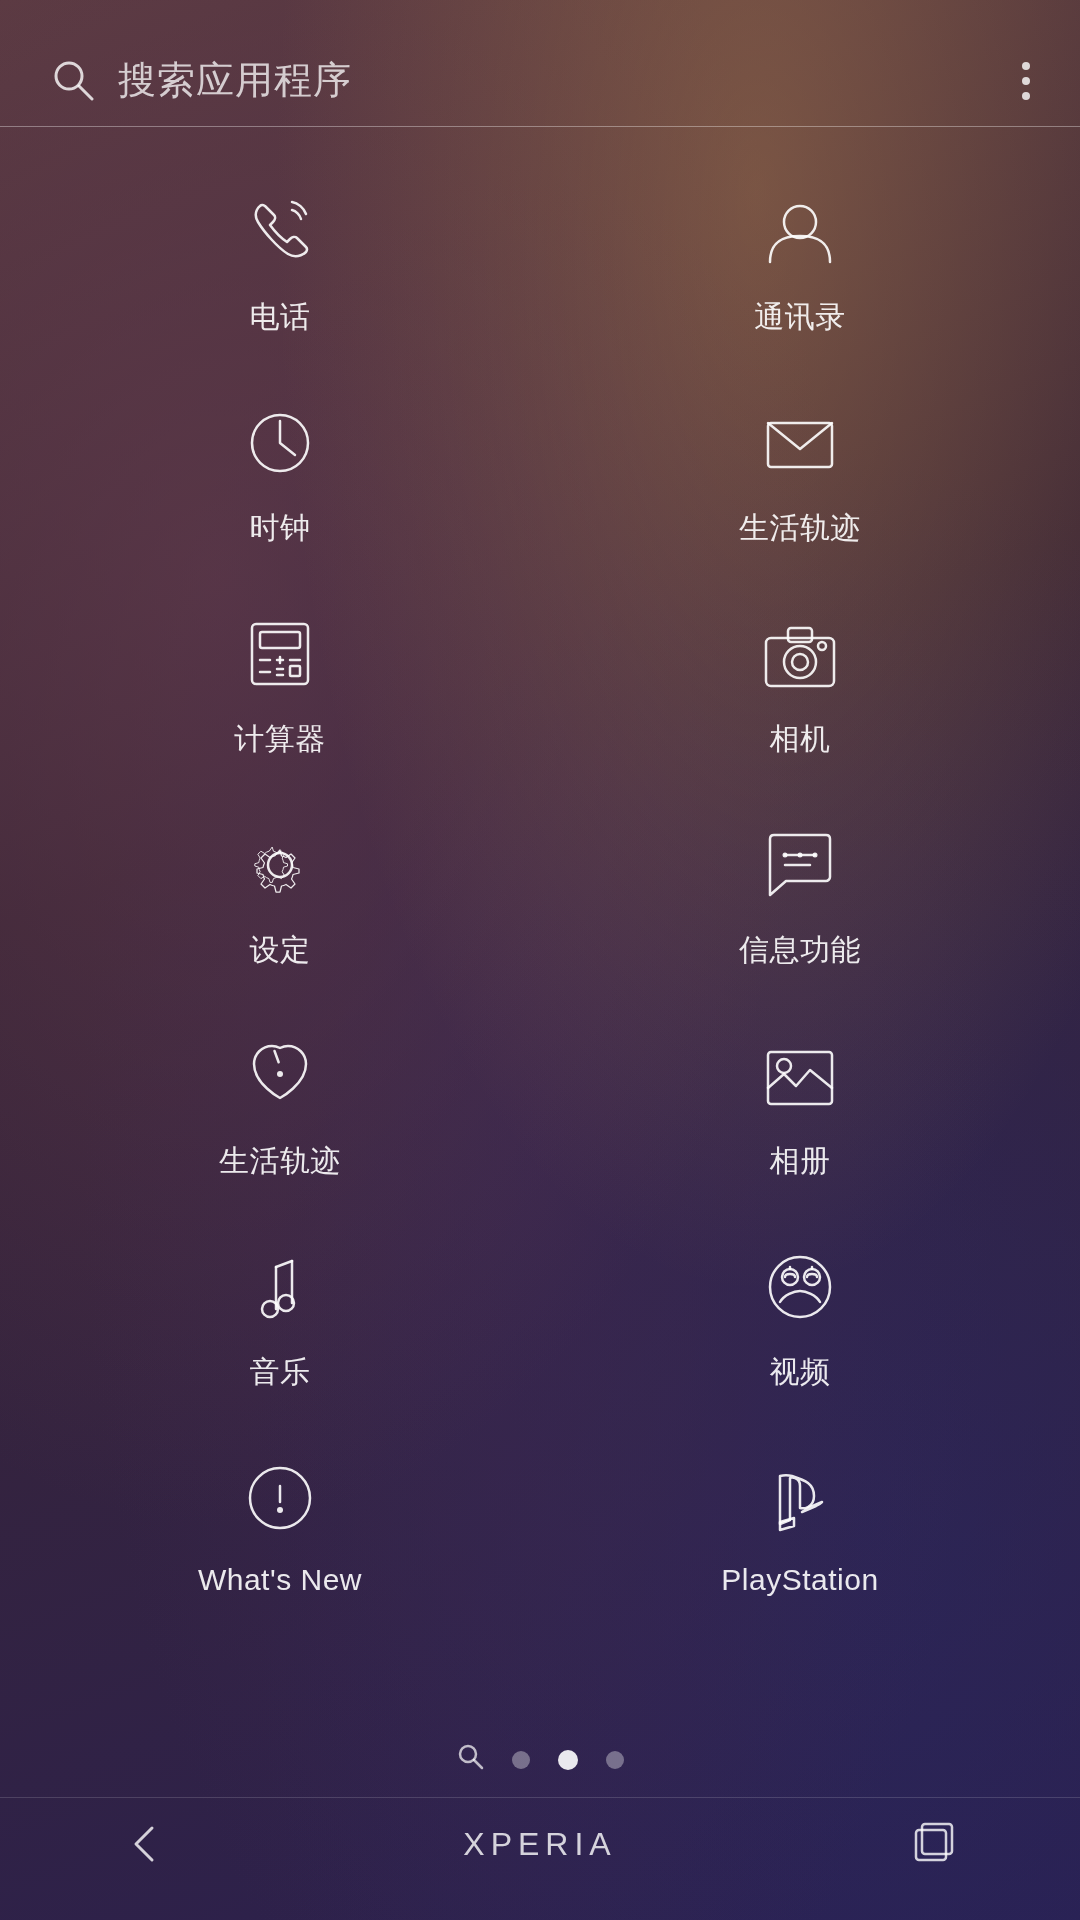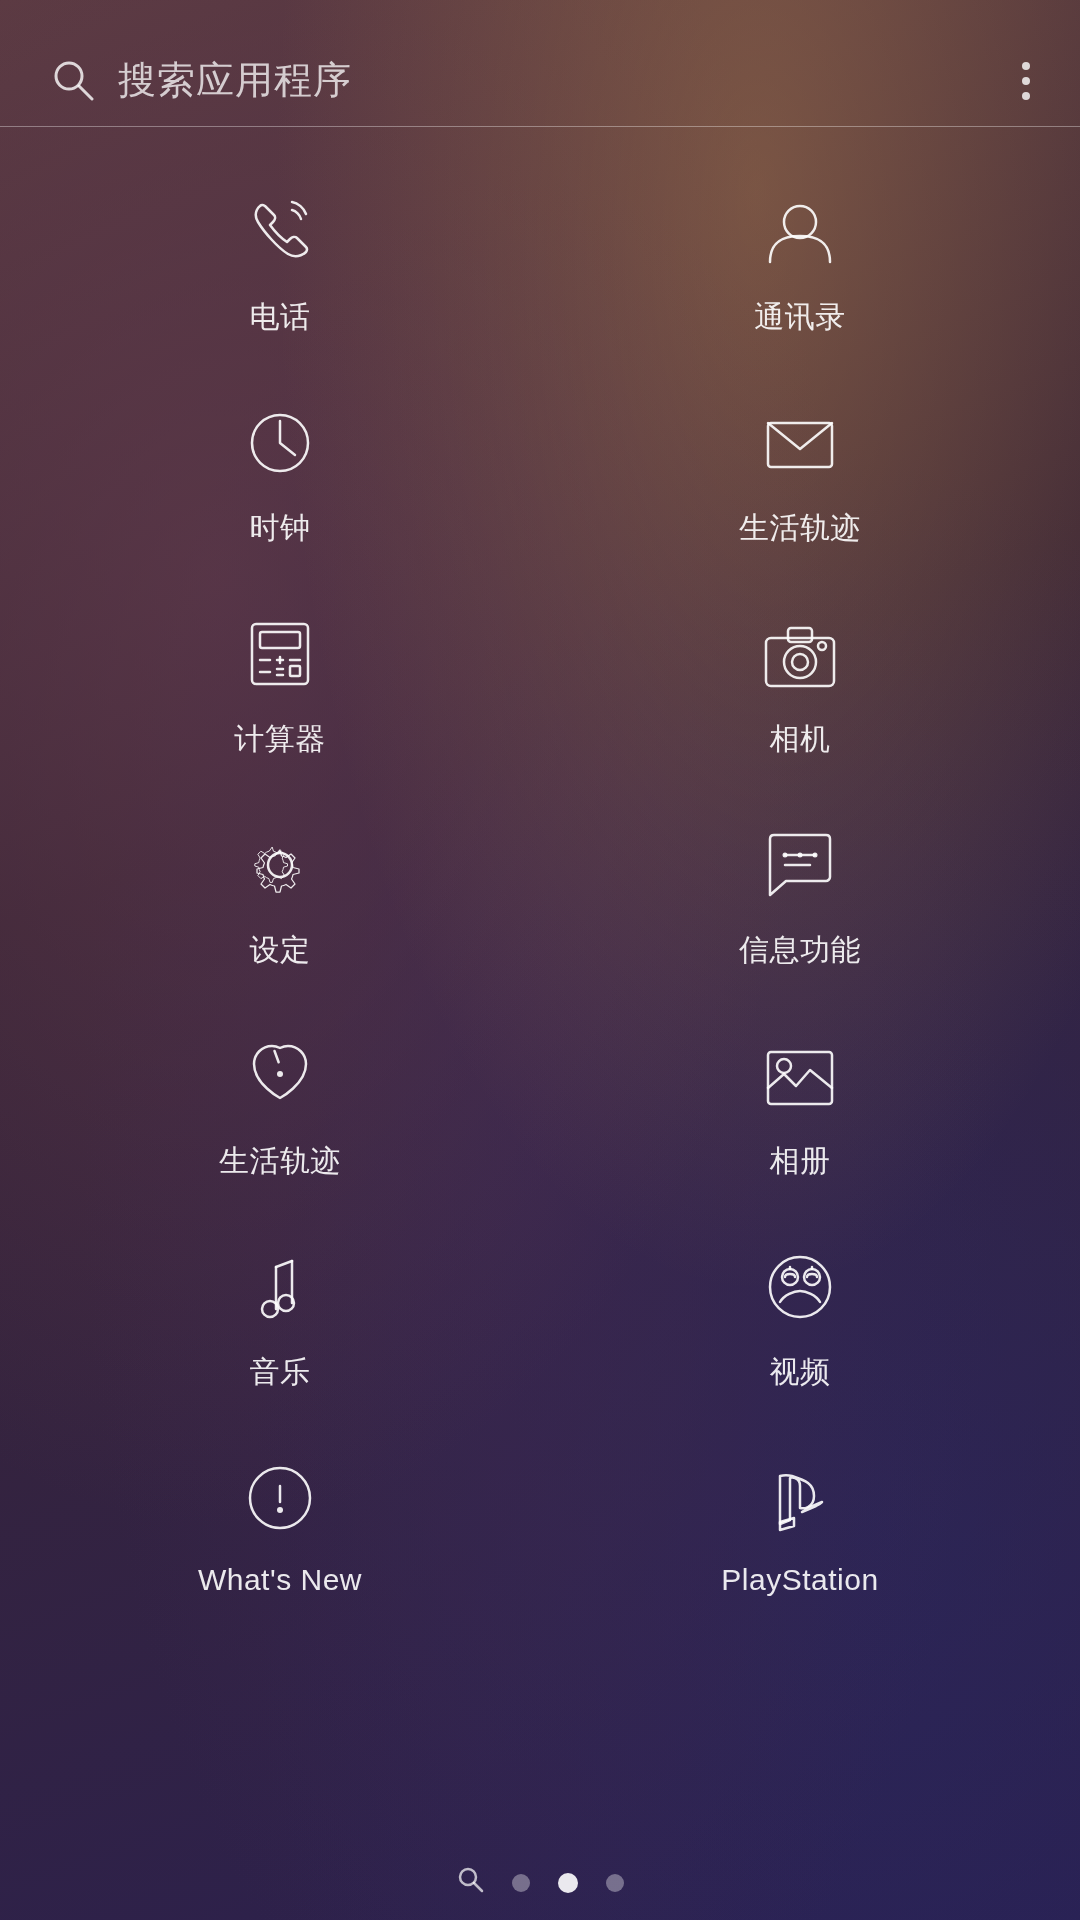--- a/index.html
+++ b/index.html
@@ -384,14 +384,28 @@
       <svg width="28" height="28" viewBox="0 0 28 28" fill="none" stroke="rgba(255,255,255,0.7)" stroke-width="2.5" stroke-linecap="round">
         <circle cx="12" cy="12" r="8"></circle>
         <line x1="18" y1="18" x2="26" y2="26"></line>
       </svg>
     </span>
     <div class="nav-dot"></div>
     <div class="nav-dot active"></div>
     <div class="nav-dot"></div>
   </div>
 
+  <div class="sys-nav">
+    <div class="nav-btn">
+      <svg width="52" height="52" viewBox="0 0 52 52">
+        <polyline points="32,10 16,26 32,42" stroke-width="3"></polyline>
+      </svg>
+    </div>
+    <div class="xperia-brand">XPERIA</div>
+    <div class="nav-btn">
+      <svg width="52" height="52" viewBox="0 0 52 52">
+        <rect x="8" y="12" width="30" height="30" rx="3" stroke-width="2.5"></rect>
+        <rect x="14" y="6" width="30" height="30" rx="3" stroke-width="2.5"></rect>
+      </svg>
+    </div>
+  </div>
 
 </div>
 
 </body></html>

